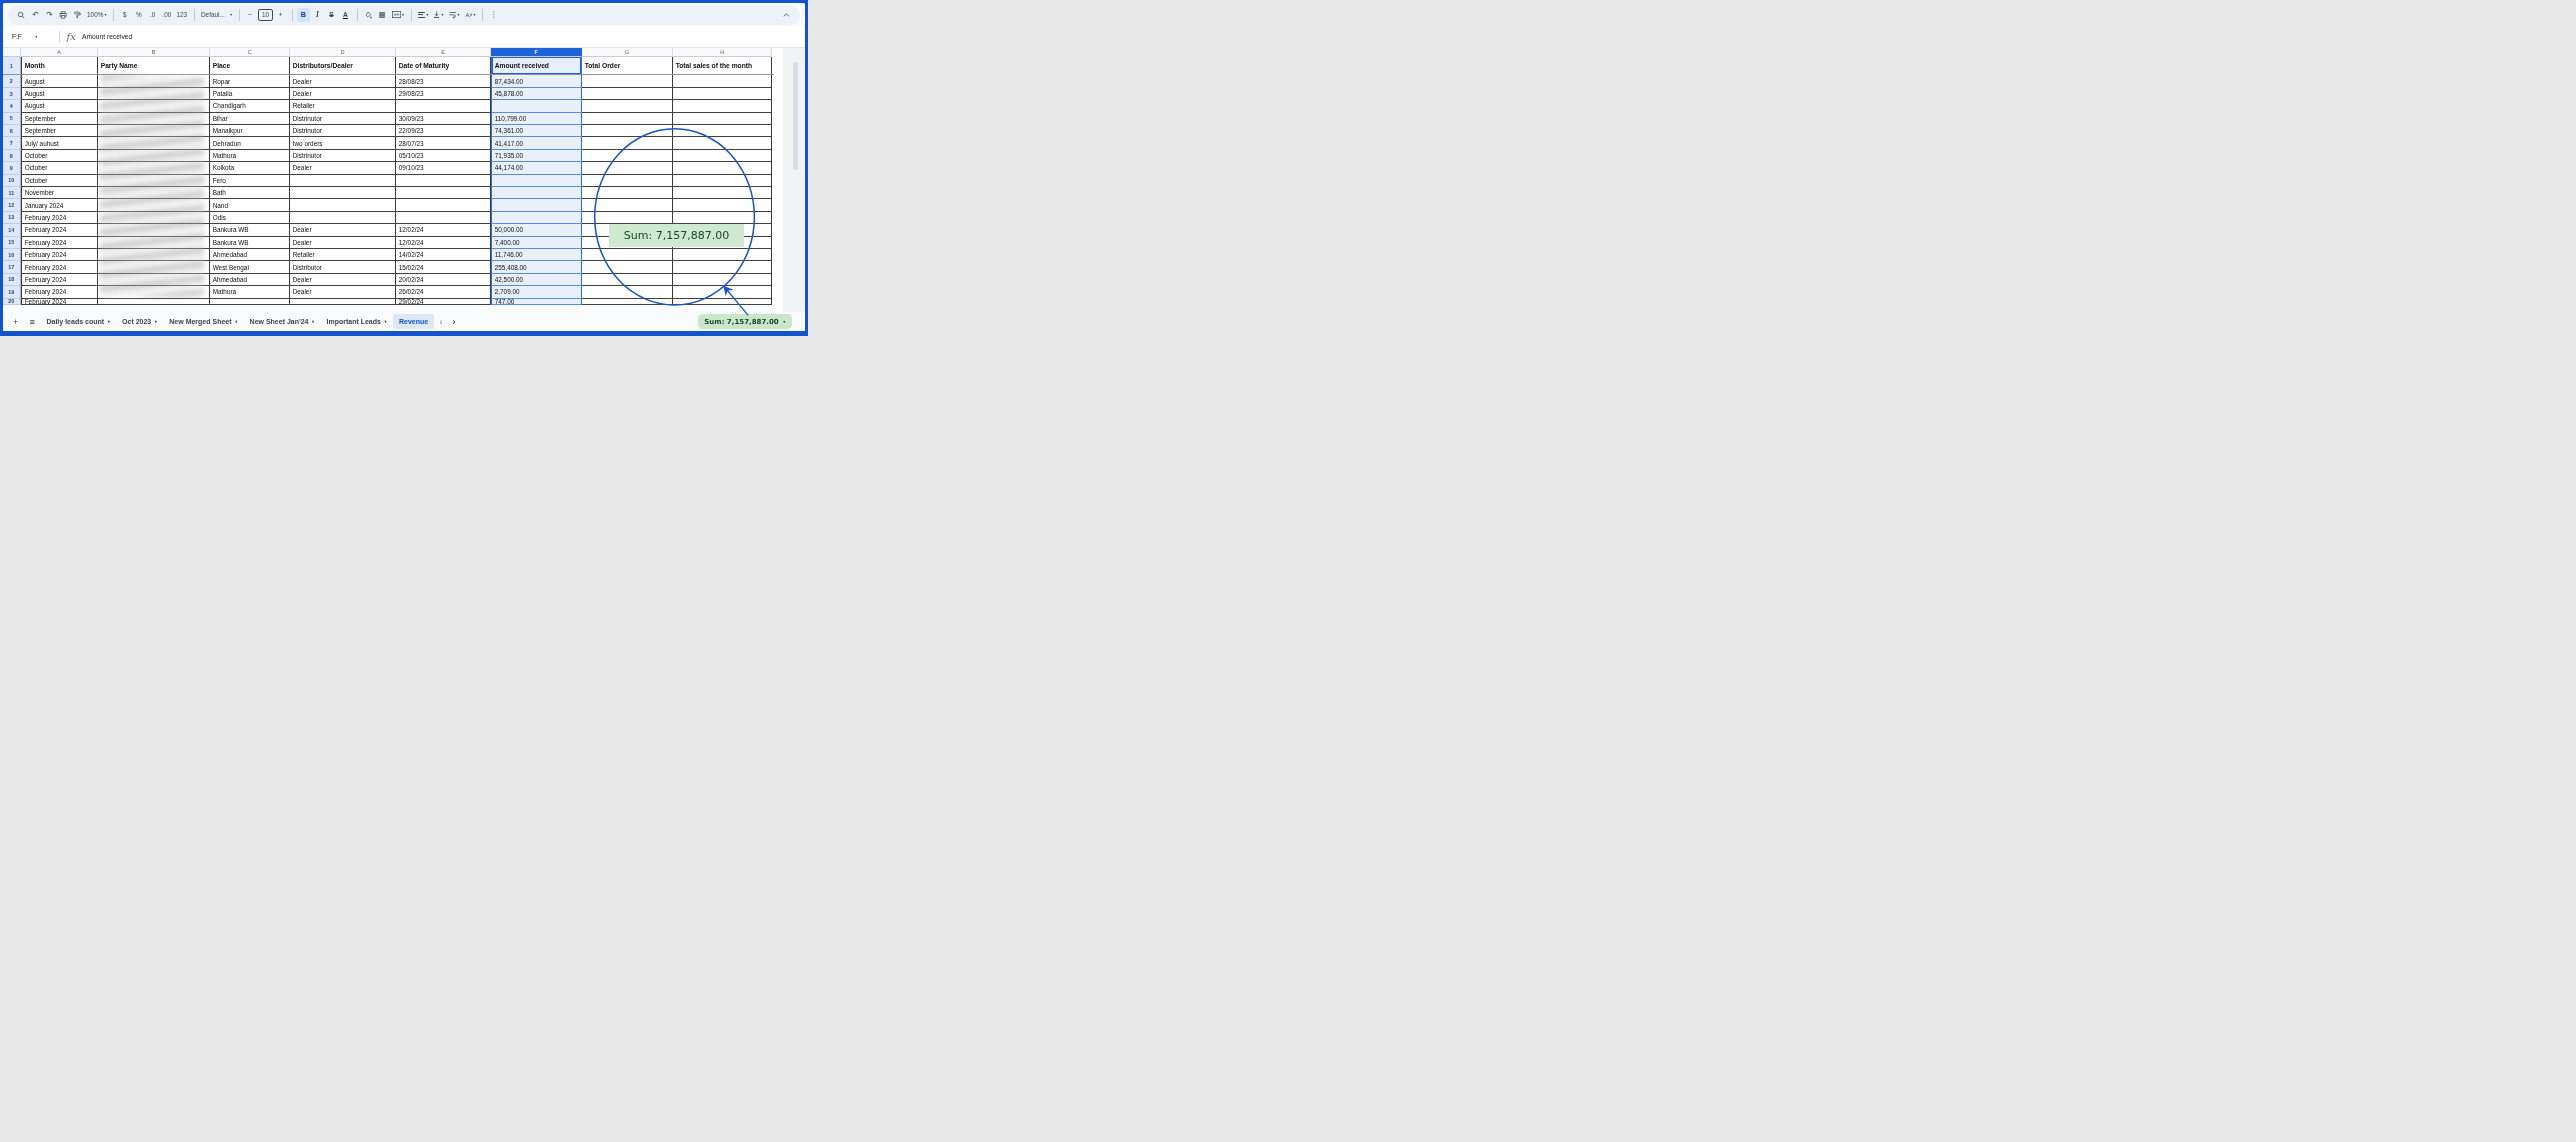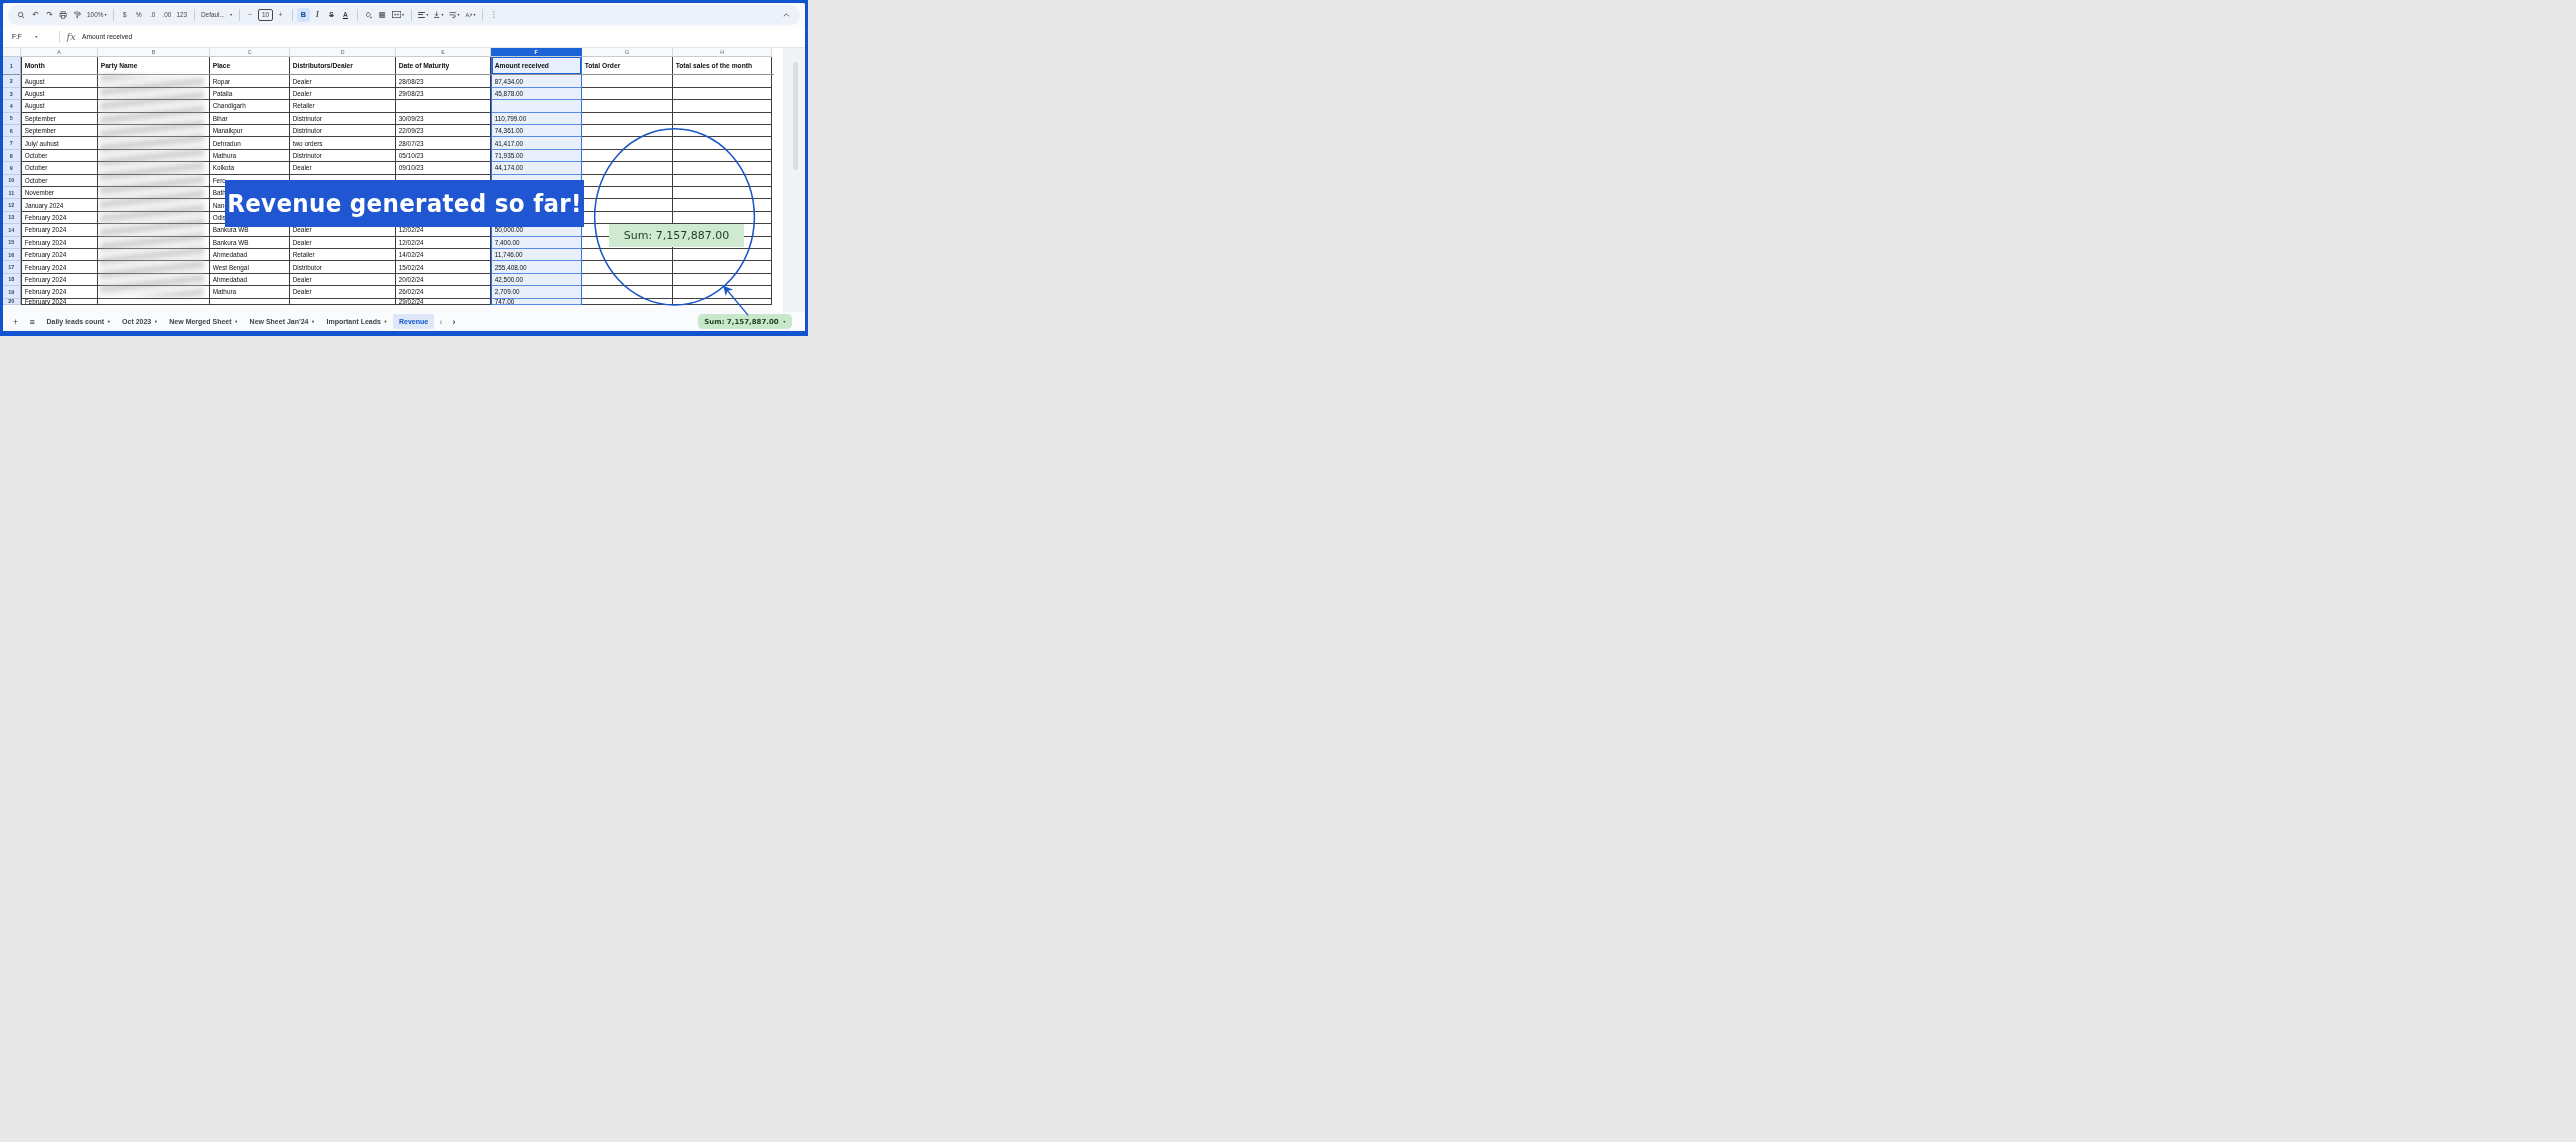--- a/index.html
+++ b/index.html
@@ -502,23 +502,20 @@
       <span class="navchev dis">‹</span>
       <span class="navchev">›</span>
       <span class="sumpill">
           <span>Sum: 7,157,887.00</span>
           <span class="caret">▾</span>
         </span>
     </div>
   </div>
 
   <div class="blob"></div>
-  <div class="banner">
-      <span>Revenue generated so far!</span>
-    </div>
   <div class="sumlabel">Sum: 7,157,887.00</div>
   <svg class="annot" viewBox="0 0 1568 652" width="808" height="336">
     <defs>
       <marker id="ah" markerWidth="9" markerHeight="9" refX="7" refY="4.5" orient="auto">
         <path d="M0.5,0.8 L8,4.5 L0.5,8.2 L2.6,4.5 z" fill="#1a56c9"></path>
       </marker>
     </defs>
     <ellipse cx="1309" cy="421" rx="155" ry="171" fill="none" stroke="#1a56c9" stroke-width="3"></ellipse>
     <line x1="1452" y1="612" x2="1405" y2="556" stroke="#1a56c9" stroke-width="2.5" marker-end="url(#ah)"></line>
   </svg>

